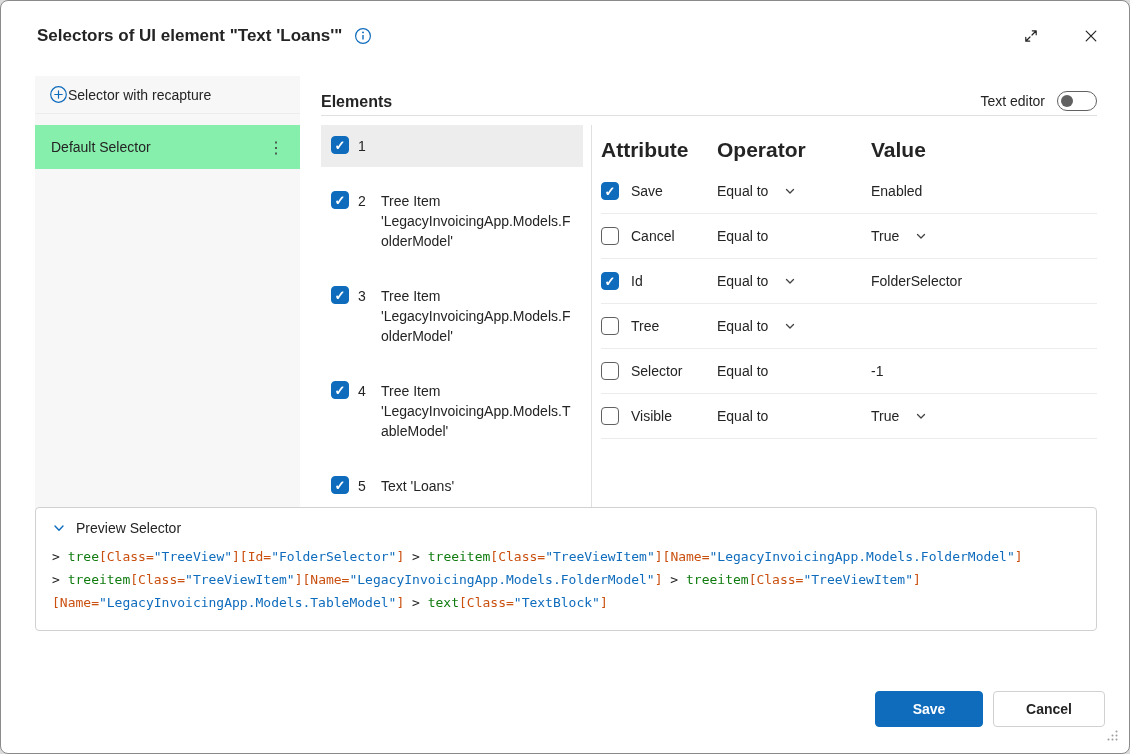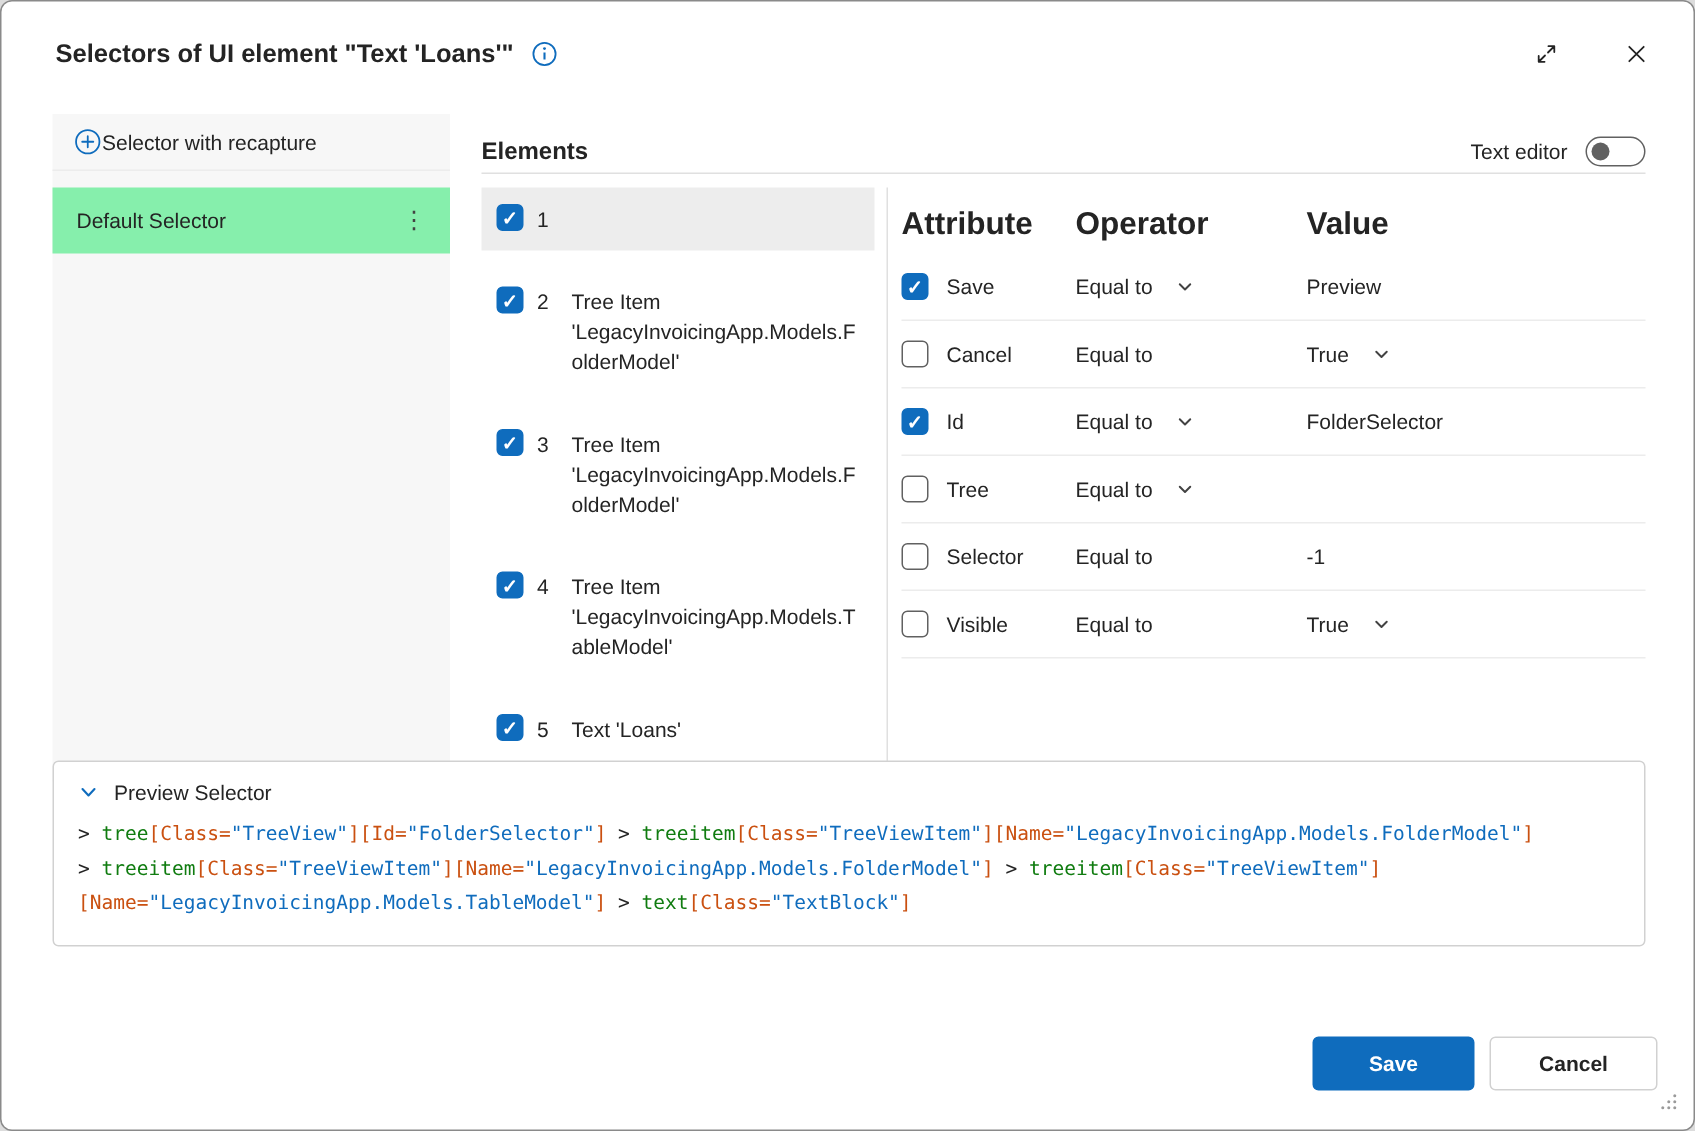--- a/index.html
+++ b/index.html
@@ -176,21 +176,21 @@
     <div class="attr-row">
       <span class="checkbox checked"></span>
       <span>Save</span>
       <span class="attr-op">
         <span>Equal to</span>
         <svg class="chev show" width="12" height="12" viewBox="0 0 12 12">
           <path d="M2.5 4.5 L6 8 L9.5 4.5" fill="none" stroke="#424242" stroke-width="1.3" stroke-linecap="round" stroke-linejoin="round"></path>
         </svg>
       </span>
       <span class="attr-val">
-        <span>Preview</span>
+        <span>Enabled</span>
         <svg class="chev" width="12" height="12" viewBox="0 0 12 12">
           <path d="M2.5 4.5 L6 8 L9.5 4.5" fill="none" stroke="#424242" stroke-width="1.3" stroke-linecap="round" stroke-linejoin="round"></path>
         </svg>
       </span>
     </div>
 
     <div class="attr-row">
       <span class="checkbox"></span>
       <span>Cancel</span>
       <span class="attr-op">

